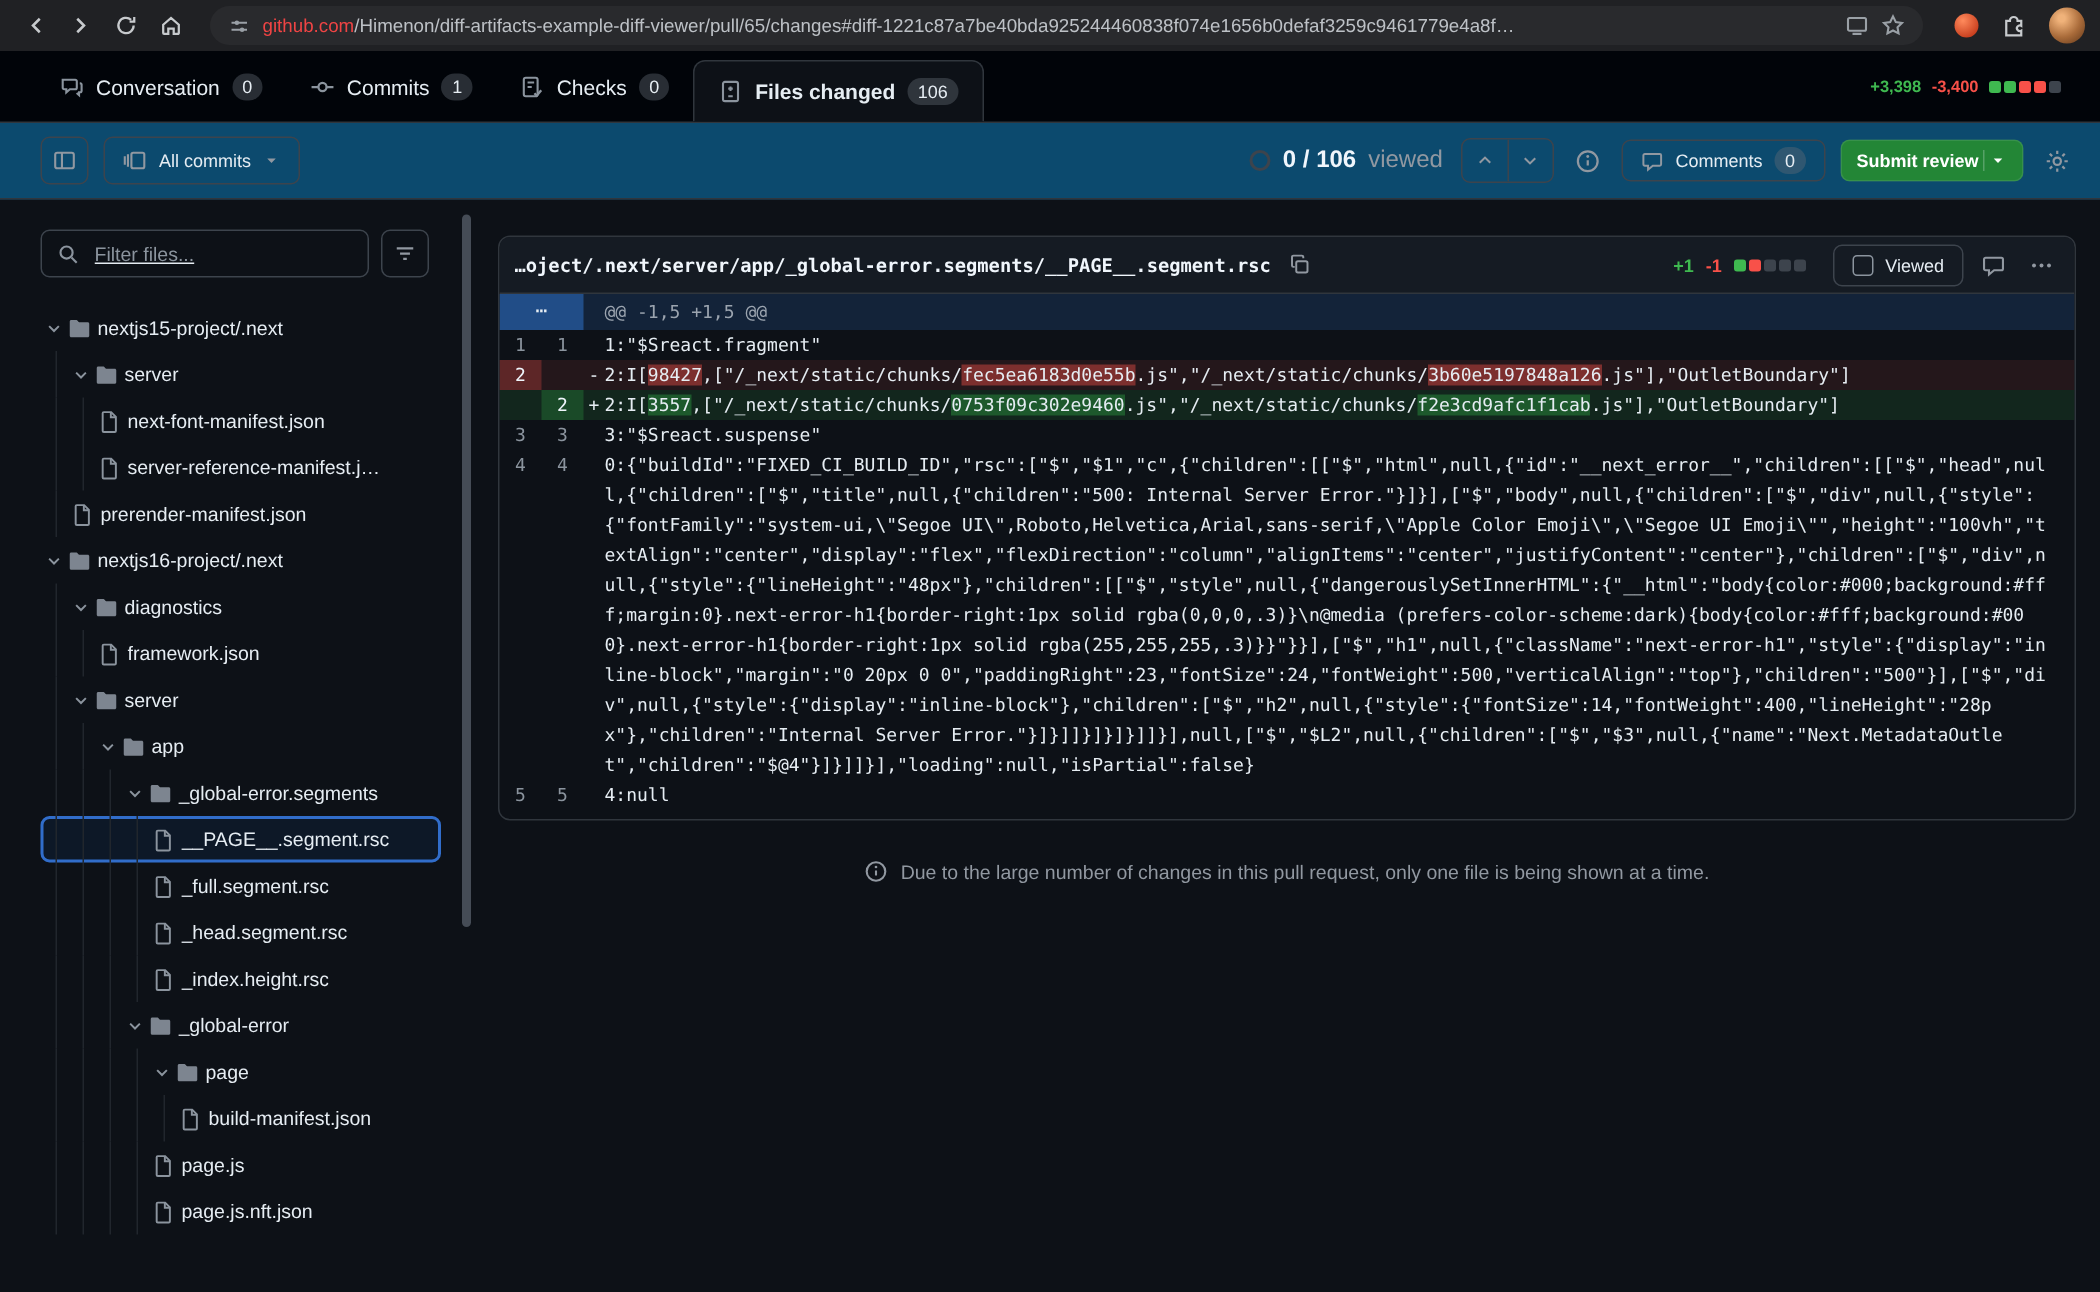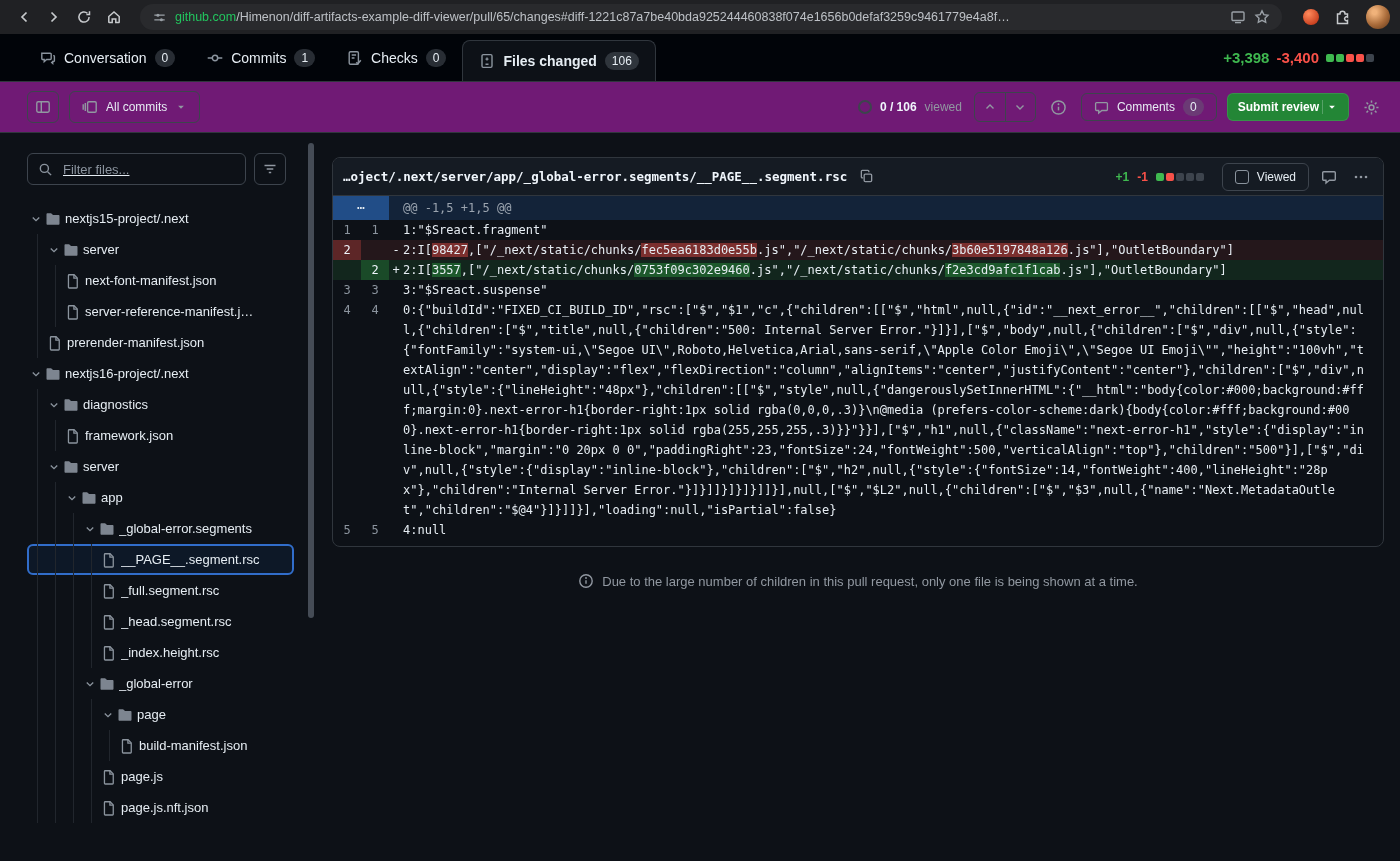--- a/index.html
+++ b/index.html
@@ -10,51 +10,51 @@
   svg{display:block;}
 
   
   .chrome{height:34px;flex:0 0 auto;background:#202124;display:flex;align-items:center;padding:0 10px;gap:2px;}
   .cbtn{width:28px;height:28px;border:none;background:transparent;color:#c7cacd;border-radius:50%;
         display:flex;align-items:center;justify-content:center;flex:0 0 auto;}
   .omnibox{flex:1;min-width:0;height:26px;background:#292a2d;border-radius:13px;display:flex;align-items:center;
            padding:0 8px;margin:0 10px;}
   .omni-icon{color:#9aa0a6;display:flex;align-items:center;padding:0 4px;flex:0 0 auto;}
   .url{flex:1;min-width:0;font-size:12.5px;color:#bdc1c6;white-space:nowrap;overflow:hidden;margin:0 4px;}
-  .url .host{color:#22c55e;}
+  .url .host{color:#ef4444;}
   .ext-dot{width:16px;height:16px;border-radius:50%;flex:0 0 auto;margin:0 9px;
            background:radial-gradient(circle at 35% 30%,#ff8a5c,#c9401f 75%);}
   .chrome .avatar{width:24px;height:24px;border-radius:50%;flex:0 0 auto;margin-left:9px;
           background:radial-gradient(circle at 35% 30%,#f0b27a 10%,#a96b3a 55%,#5e3518);}
 
   
   .ghtabs{height:48px;flex:0 0 auto;background:#010409;border-bottom:1px solid #30363d;
           display:flex;align-items:stretch;padding:0 26px 0 24px;}
   .tab{display:flex;align-items:center;gap:8px;padding:0 16px;font-size:14px;color:#e6edf3;text-decoration:none;}
   .tab .ticon{color:#8b949e;display:flex;}
   .tab.active{background:#0d1117;border:1px solid #30363d;border-bottom:none;border-radius:8px 8px 0 0;
               margin-top:6px;font-weight:600;}
   .pill{background:rgba(101,108,118,.4);border-radius:2em;padding:1px 7px;font-size:12px;font-weight:500;color:#e6edf3;line-height:16px;}
-  .diffstat{display:flex;align-items:center;gap:7px;margin-left:auto;align-self:center;font-size:15px;font-weight:700;}
+  .diffstat{display:flex;align-items:center;gap:7px;margin-left:auto;align-self:center;font-size:11px;font-weight:700;}
   .add{color:#3fb950;}  .del{color:#f85149;}
   .blocks{display:flex;gap:2px;align-items:center;}
   .blk{width:8px;height:8px;border-radius:2px;}
   .blk-green{background:#3fb950;} .blk-red{background:#f85149;} .blk-gray{background:#3d444d;}
 
   
-  .ghbar{height:51px;flex:0 0 auto;background:#701a75;border-bottom:1px solid #30363d;
+  .ghbar{height:51px;flex:0 0 auto;background:#0c4a6e;border-bottom:1px solid #30363d;
          display:flex;align-items:center;gap:10px;padding:0 16px 0 27px;}
   .iconbtn{width:32px;height:32px;border:1px solid #3d444d;background:transparent;border-radius:6px;
            color:#9198a1;display:flex;align-items:center;justify-content:center;flex:0 0 auto;}
   .btn{height:32px;border:1px solid #3d444d;background:transparent;border-radius:6px;color:#e6edf3;
        display:flex;align-items:center;gap:8px;padding:0 12px;font-size:12px;font-weight:500;}
   .btn.sm{height:28px;}
   .bicon{color:#9198a1;display:flex;}
   .spacer{flex:1;}
-  .progress{display:flex;align-items:center;gap:8px;font-size:12px;margin-right:2px;}
+  .progress{display:flex;align-items:center;gap:8px;font-size:16px;margin-right:2px;}
   .ring{width:14px;height:14px;border:2px solid #3d444d;border-radius:50%;}
   .progress b{color:#f0f6fc;font-weight:700;}
   .muted{color:#9198a1;}
   .seg{display:flex;border:1px solid #3d444d;border-radius:6px;overflow:hidden;flex:0 0 auto;}
   .seg button{width:30px;height:28px;border:none;background:transparent;color:#9198a1;
               display:flex;align-items:center;justify-content:center;}
   .seg button + button{border-left:1px solid #3d444d;}
   .ghost{background:none;border:none;color:#9198a1;display:flex;align-items:center;justify-content:center;padding:4px;}
   .btn-primary{height:28px;background:#238636;border:1px solid rgba(240,246,252,.1);border-radius:6px;color:#fff;
                font-size:12px;font-weight:600;display:flex;align-items:center;gap:3px;padding:0 10px;}
@@ -676,18 +676,18 @@
           </div>
       </section>
       <div class="note">
         <span>
           <svg width="16" height="16" viewBox="0 0 16 16" fill="none" stroke="currentColor" stroke-width="1.4">
               <circle cx="8" cy="8" r="6.2"></circle>
               <path d="M8 7.3v3.4"></path>
               <circle cx="8" cy="5" r=".9" fill="currentColor" stroke="none"></circle>
             </svg>
         </span>
-        <span>Due to the large number of children in this pull request, only one file is being shown at a time.</span>
+        <span>Due to the large number of changes in this pull request, only one file is being shown at a time.</span>
       </div>
     </main>
 
   </div>
 </div>
 
 </body></html>

